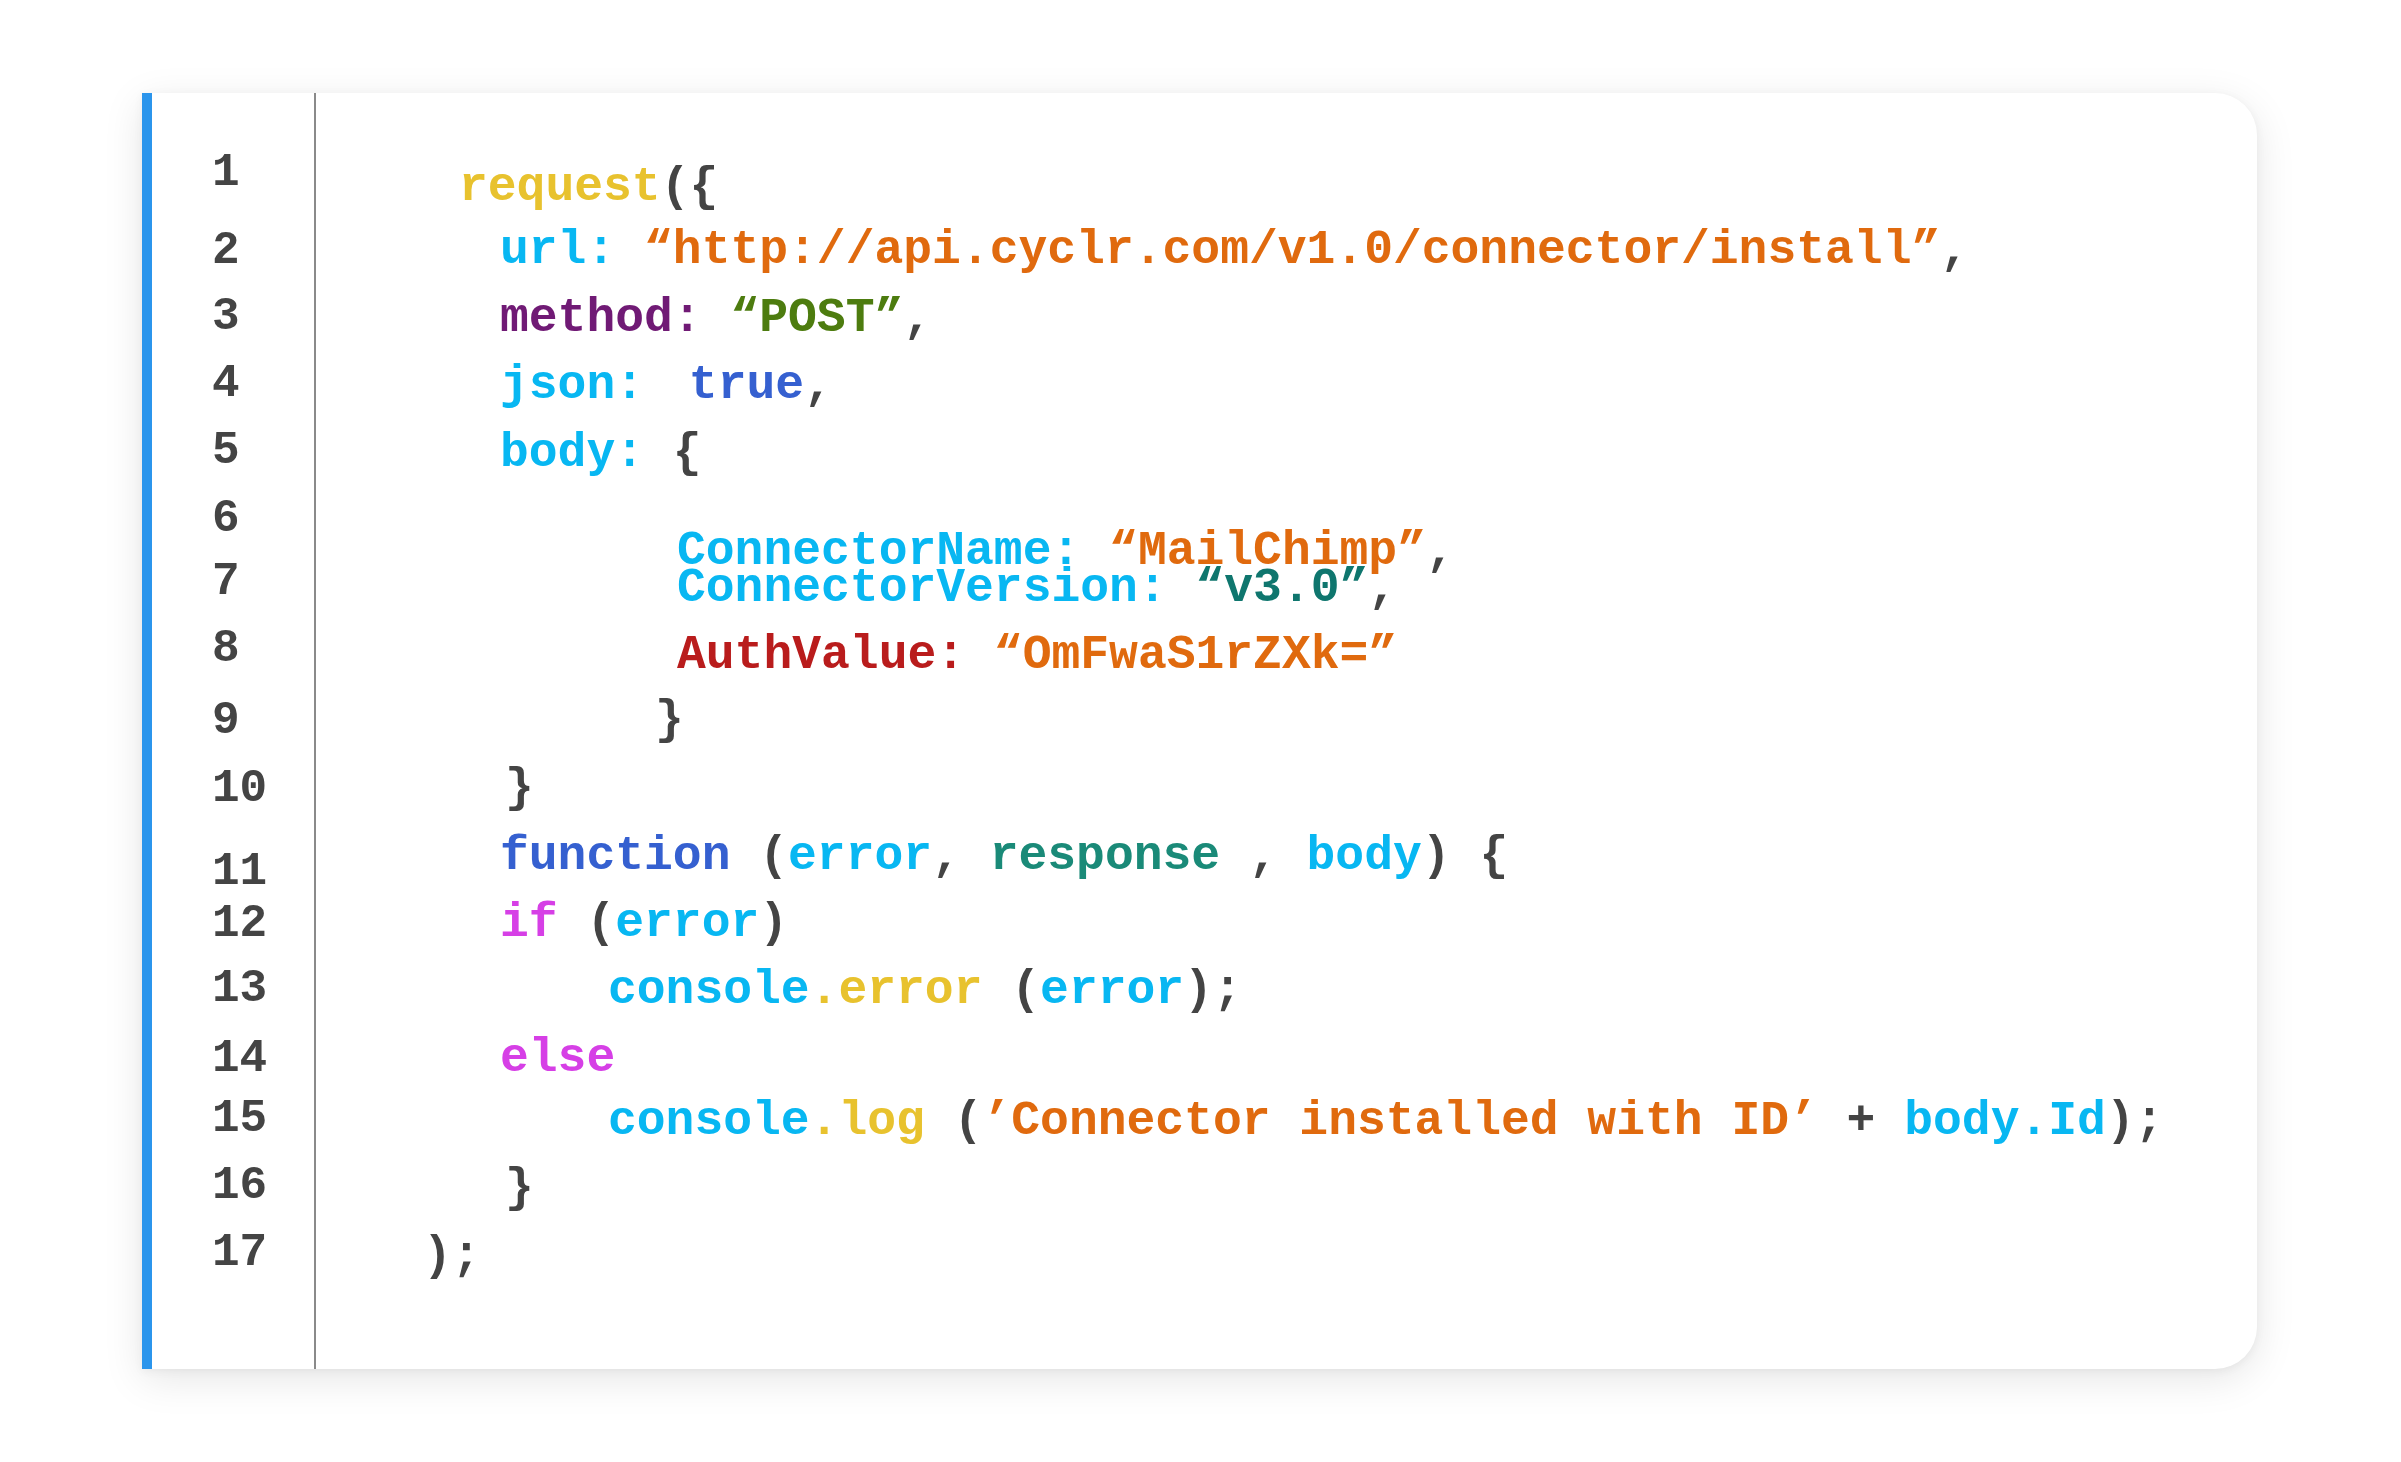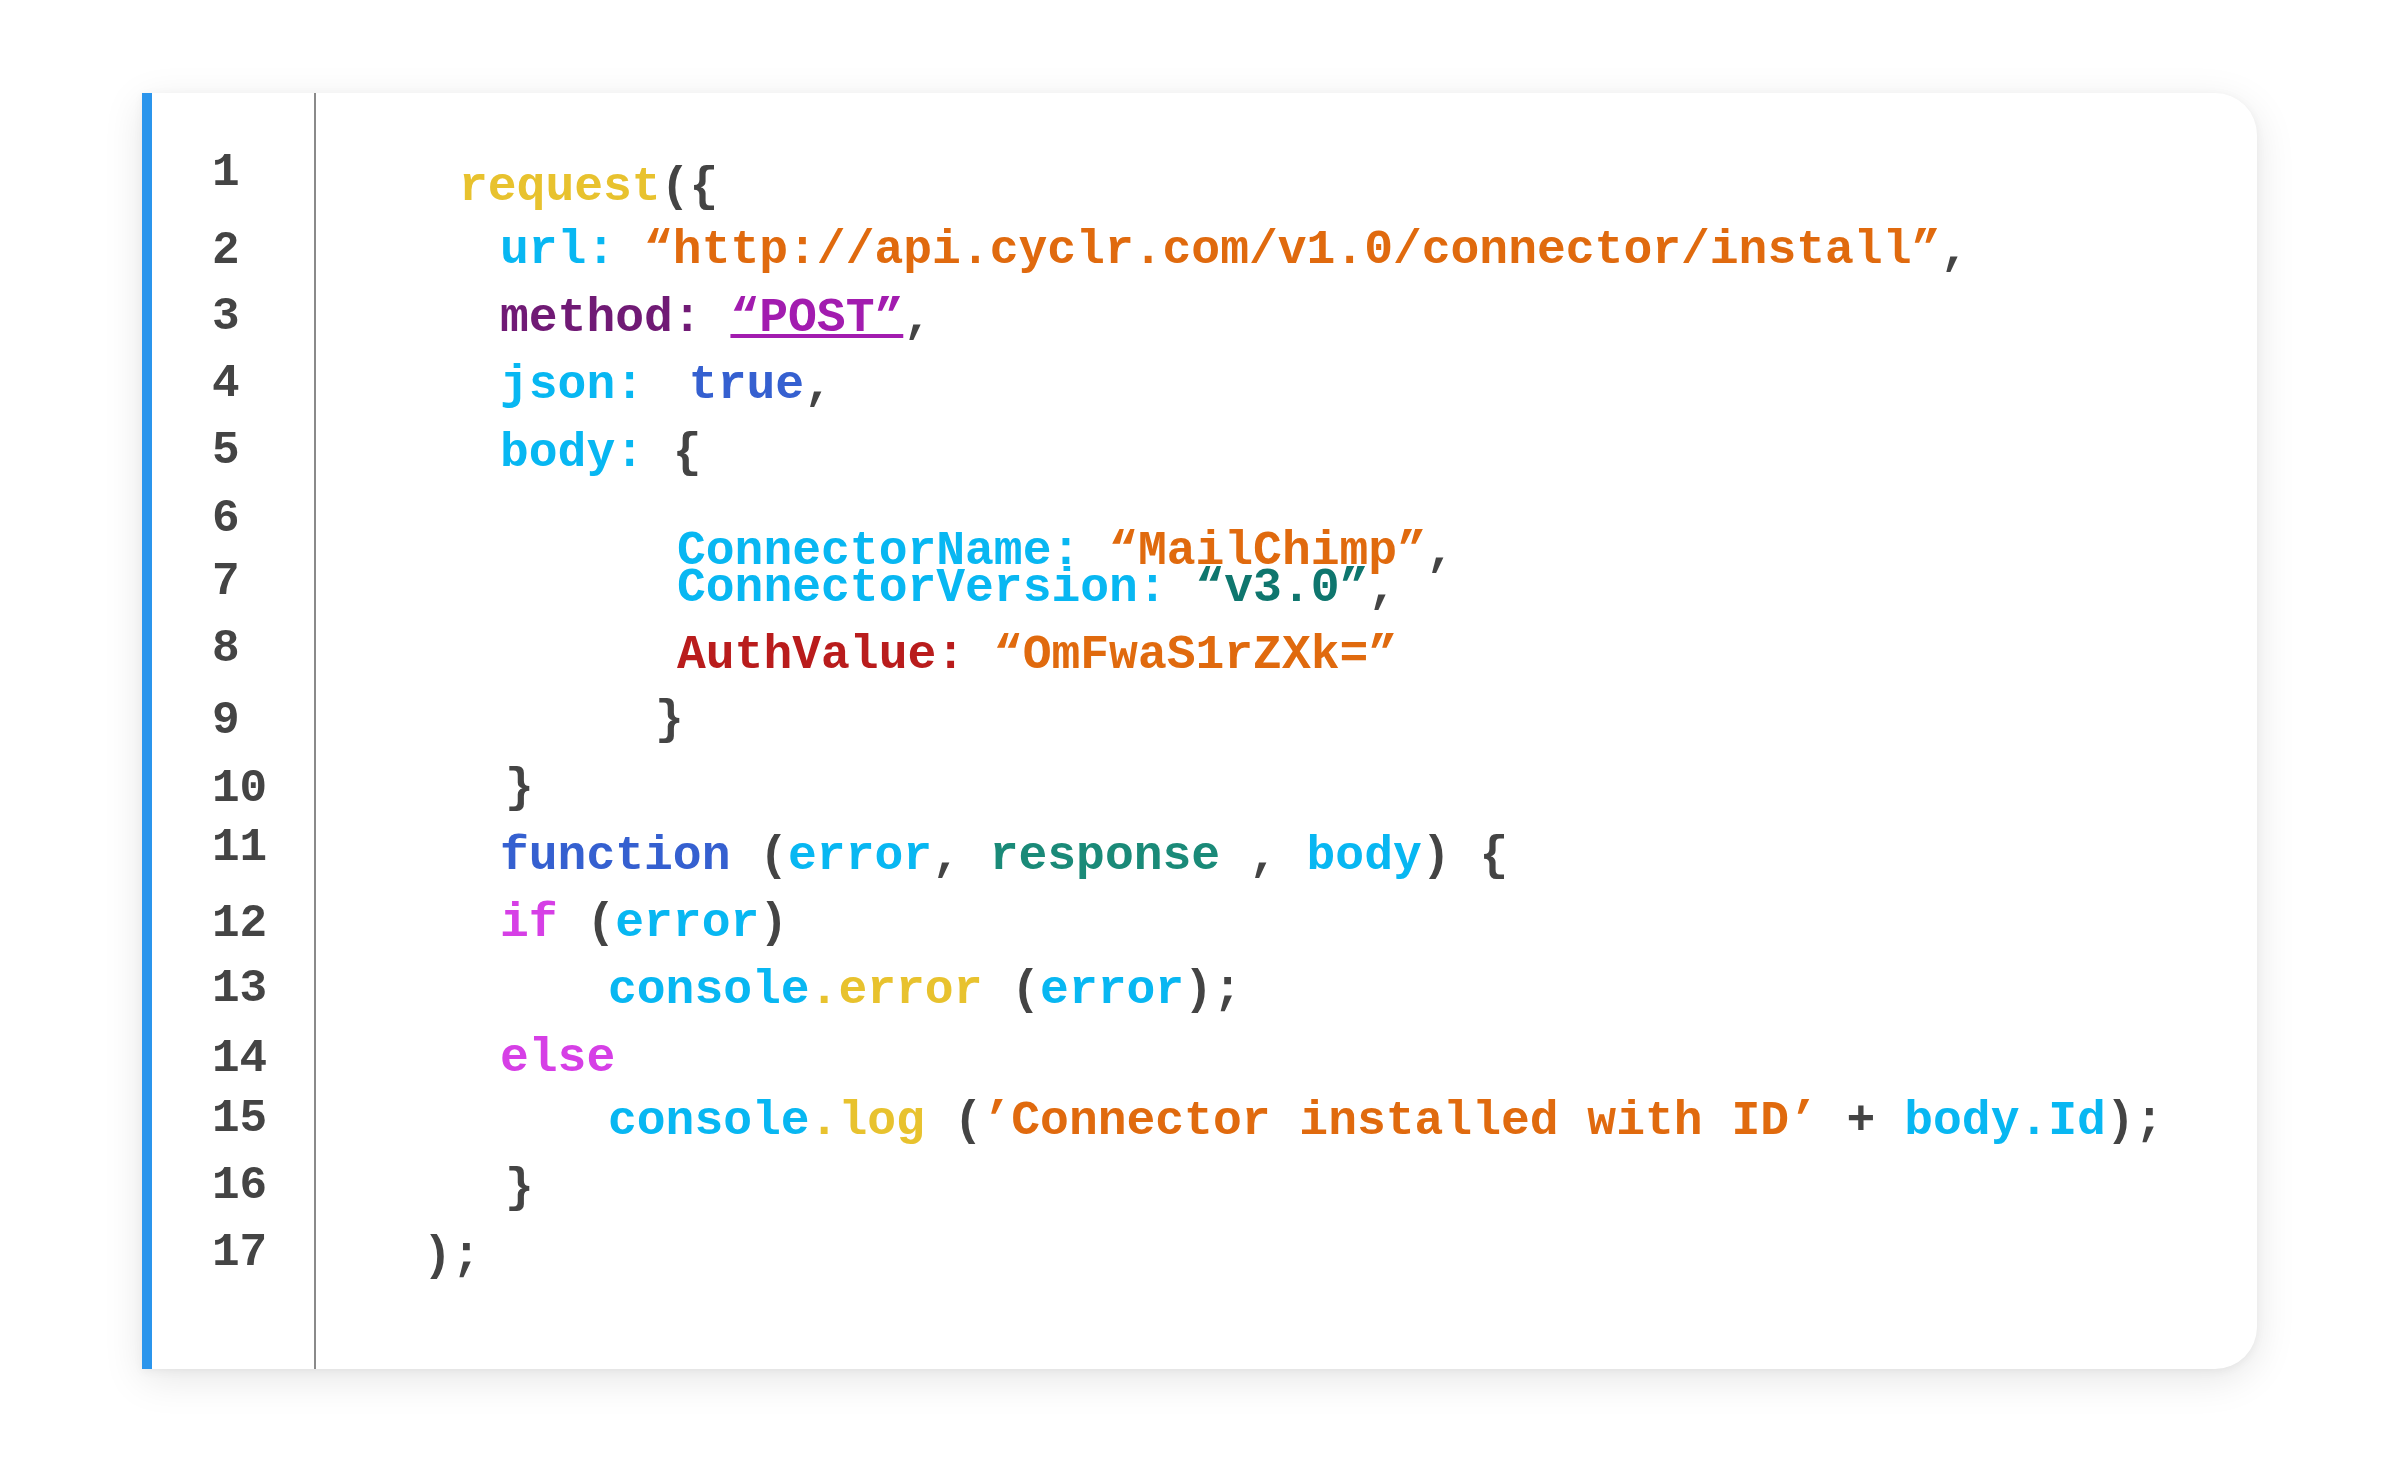--- a/index.html
+++ b/index.html
@@ -71,31 +71,31 @@
   <div class="line-num" style="left:70px; top:57px;">1</div>
   <div class="line-num" style="left:70px; top:135px;">2</div>
   <div class="line-num" style="left:70px; top:201px;">3</div>
   <div class="line-num" style="left:70px; top:268px;">4</div>
   <div class="line-num" style="left:70px; top:335px;">5</div>
   <div class="line-num" style="left:70px; top:403px;">6</div>
   <div class="line-num" style="left:70px; top:466px;">7</div>
   <div class="line-num" style="left:70px; top:533px;">8</div>
   <div class="line-num" style="left:70px; top:605px;">9</div>
   <div class="line-num" style="left:70px; top:673px;">10</div>
-  <div class="line-num" style="left:70px; top:732px;">11</div>
+  <div class="line-num" style="left:70px; top:756px;">11</div>
   <div class="line-num" style="left:70px; top:808px;">12</div>
   <div class="line-num" style="left:70px; top:873px;">13</div>
   <div class="line-num" style="left:70px; top:943px;">14</div>
   <div class="line-num" style="left:70px; top:1003px;">15</div>
   <div class="line-num" style="left:70px; top:1070px;">16</div>
   <div class="line-num" style="left:70px; top:1137px;">17</div>
 
   <div class="code-line" style="left:281px; top:70px;"><span class="tok" style="color: rgb(232, 194, 46); margin-left: 36px;">request</span><span class="tok" style="color: rgb(68, 68, 68);">({</span></div>
   <div class="code-line" style="left:358px; top:133px;"><span class="tok" style="color: rgb(8, 183, 242);">url: </span><span class="tok" style="color: rgb(224, 106, 14);">“http://api.cyclr.com/v1.0/connector/install”</span><span class="tok" style="color: rgb(68, 68, 68);">,</span></div>
-  <div class="code-line" style="left:358px; top:201px;"><span class="tok" style="color: #701a75;">method: </span><span class="tok" style="color: #a21caf; text-decoration: underline;">“POST”</span><span class="tok" style="color: rgb(68, 68, 68);">,</span></div>
+  <div class="code-line" style="left:358px; top:201px;"><span class="tok" style="color: #701a75;">method: </span><span class="tok" style="color: #4d7c0f;">“POST”</span><span class="tok" style="color: rgb(68, 68, 68);">,</span></div>
   <div class="code-line" style="left:358px; top:268px;"><span class="tok" style="color: rgb(8, 183, 242);">json: </span><span class="tok" style="color: rgb(53, 96, 208); margin-left: 16px;">true</span><span class="tok" style="color: rgb(68, 68, 68);">,</span></div>
   <div class="code-line" style="left:358px; top:336px;"><span class="tok" style="color: rgb(8, 183, 242);">body: </span><span class="tok" style="color: rgb(68, 68, 68);">{</span></div>
   <div class="code-line" style="left:535px; top:403px;margin-top:31px;"><span class="tok" style="color: rgb(8, 183, 242);">ConnectorName: </span><span class="tok" style="color: rgb(224, 106, 14);">“MailChimp”</span><span class="tok" style="color: rgb(68, 68, 68);">,</span></div>
   <div class="code-line" style="left:535px; top:471px;"><span class="tok" style="color: rgb(8, 183, 242);">ConnectorVersion: </span><span class="tok" style="color: #0f766e;">“v3.0”</span><span class="tok" style="color: rgb(68, 68, 68);">,</span></div>
   <div class="code-line" style="left:535px; top:538px;"><span class="tok" style="color: #b91c1c; margin-top: 26px;">AuthValue: </span><span class="tok" style="color: rgb(224, 106, 14);">“OmFwaS1rZXk=”</span></div>
   <div class="code-line" style="left:513px; top:603px;"><span class="tok" style="color: rgb(68, 68, 68);">}</span></div>
   <div class="code-line" style="left:363px; top:671px;"><span class="tok" style="color: rgb(68, 68, 68);">}</span></div>
   <div class="code-line" style="left:358px; top:739px;"><span class="tok" style="color: rgb(53, 96, 208);">function</span><span class="tok" style="color: rgb(68, 68, 68);"> (</span><span class="tok" style="color: rgb(8, 183, 242);">error</span><span class="tok" style="color: rgb(68, 68, 68);">, </span><span class="tok" style="color: rgb(26, 138, 120);">response</span><span class="tok" style="color: rgb(68, 68, 68);"> , </span><span class="tok" style="color: rgb(8, 183, 242);">body</span><span class="tok" style="color: rgb(68, 68, 68);">) {</span></div>
   <div class="code-line" style="left:358px; top:806px;"><span class="tok" style="color: rgb(214, 63, 230);">if</span><span class="tok" style="color: rgb(68, 68, 68);"> (</span><span class="tok" style="color: rgb(8, 183, 242);">error</span><span class="tok" style="color: rgb(68, 68, 68);">)</span></div>
   <div class="code-line" style="left:466px; top:873px;"><span class="tok" style="color: rgb(8, 183, 242);">console</span><span class="tok" style="color: rgb(232, 194, 46);">.error</span><span class="tok" style="color: rgb(68, 68, 68);"> (</span><span class="tok" style="color: rgb(8, 183, 242);">error</span><span class="tok" style="color: rgb(68, 68, 68);">);</span></div>

